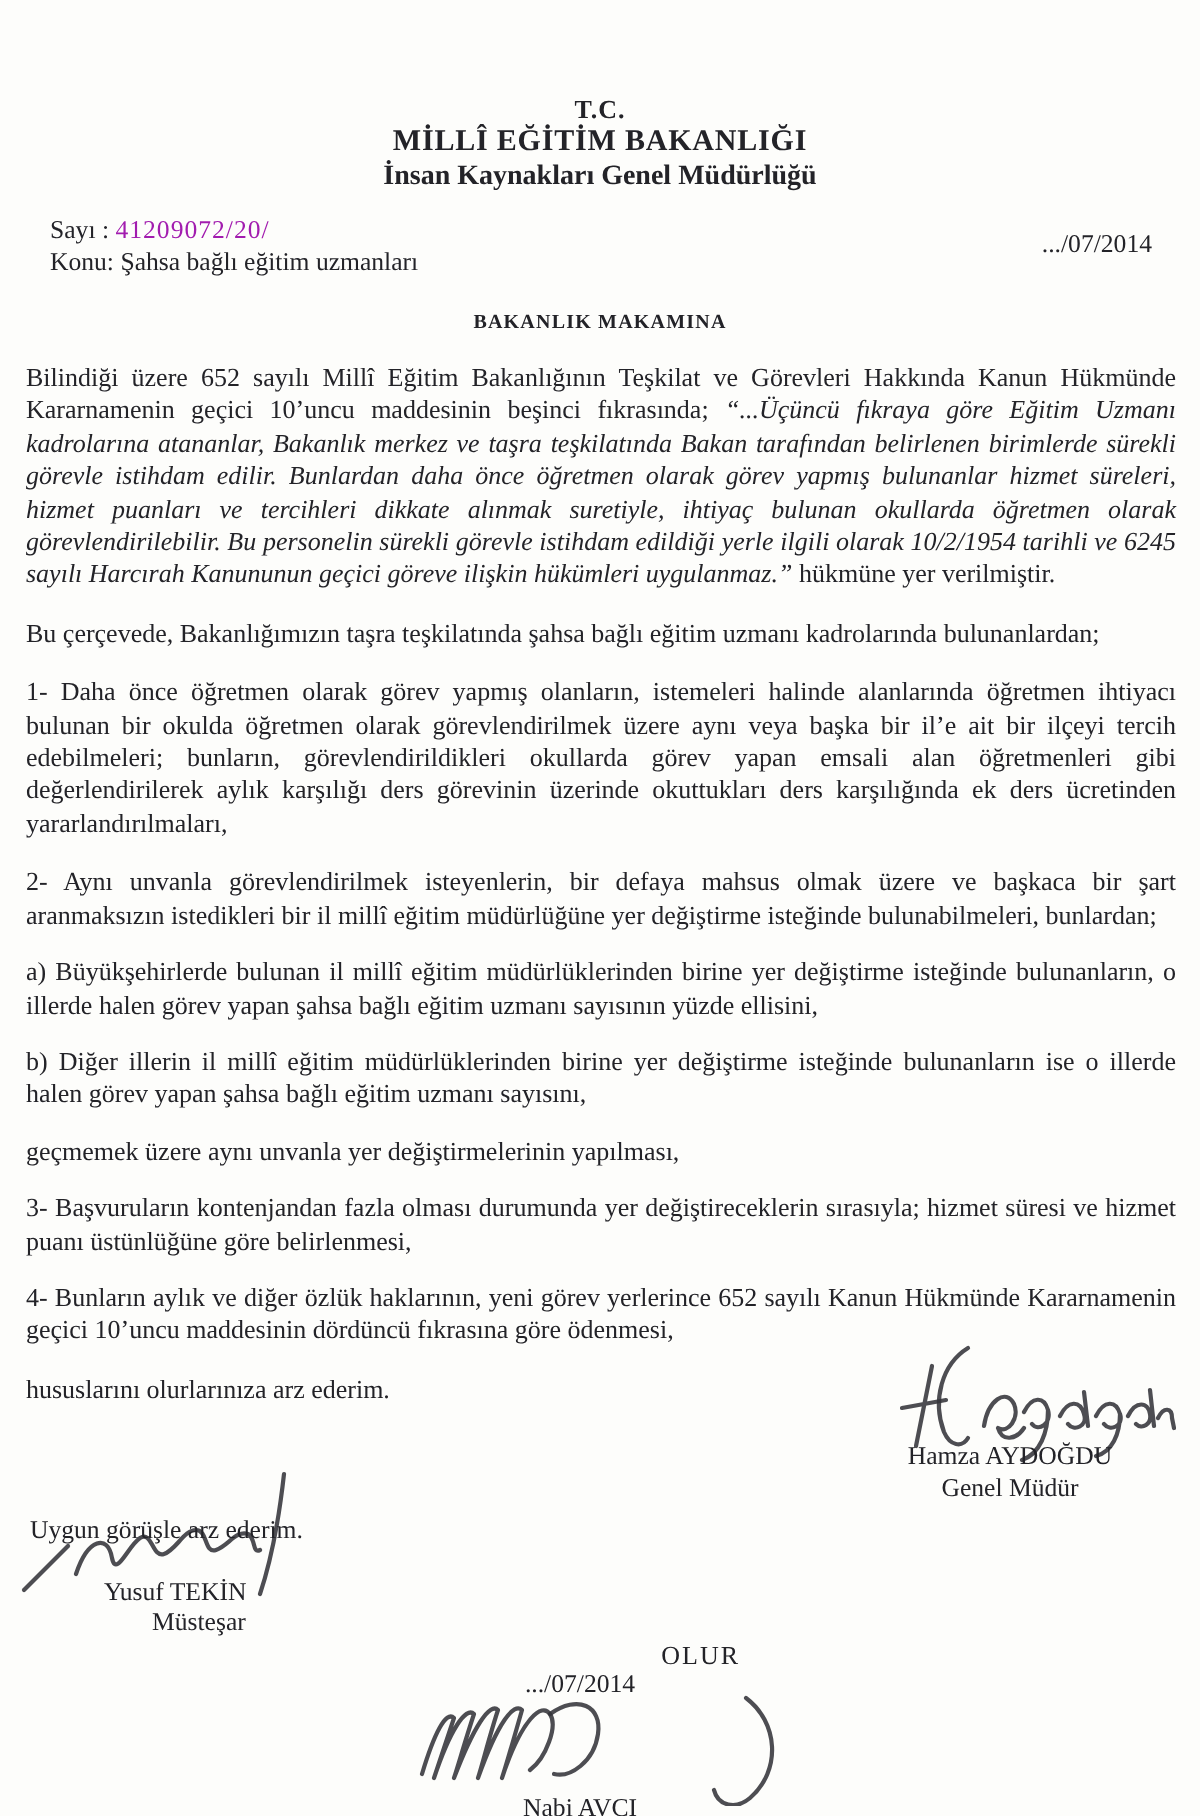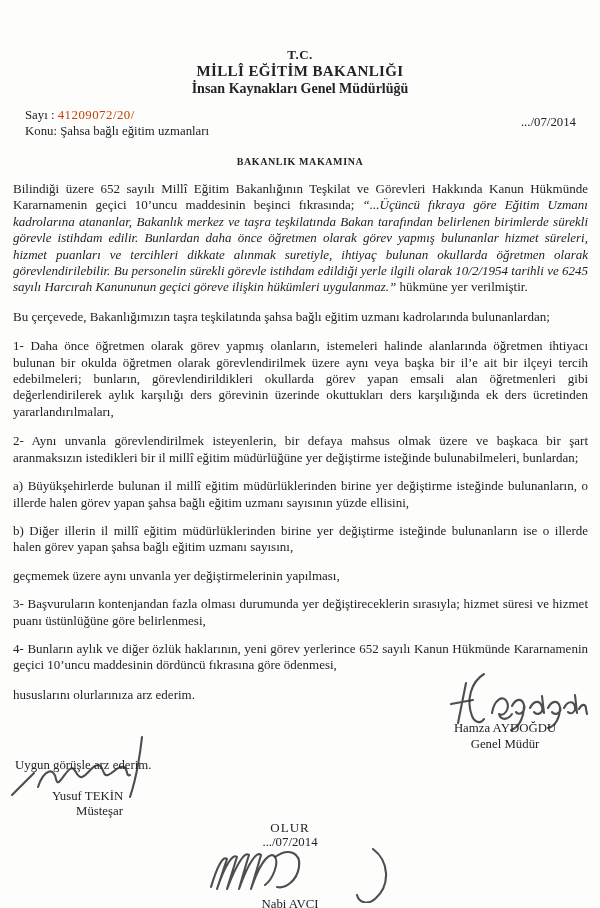--- a/index.html
+++ b/index.html
@@ -8,38 +8,38 @@
     font-family:"Liberation Serif","DejaVu Serif",serif;color:#232328;
     overflow:hidden;
   }
   
   .header{position:absolute;top:46px;left:0;width:100%;text-align:center;font-weight:bold;line-height:17px;}
   .header .h1{font-size:13px;letter-spacing:.5px;}
   .header .h2{font-size:15px;letter-spacing:.4px;}
   .header .h3{font-size:14px;}
   
   .meta{position:absolute;top:108px;left:25px;font-size:12.8px;line-height:15.5px;}
-  .meta .faded{color:#c2410c;letter-spacing:.5px;}
+  .meta .faded{color:#a21caf;letter-spacing:.5px;}
   .doc-date{position:absolute;top:115px;right:24px;font-size:12.8px;}
   
   .salutation{position:absolute;top:156px;left:0;width:100%;text-align:center;font-weight:bold;font-size:10px;letter-spacing:.6px;}
   
   .body{position:absolute;top:181px;left:13px;width:575px;font-size:13px;line-height:16.4px;text-align:justify;}
   .body p{margin:0 0 13px 0;}
   .body p.tight{margin-bottom:12px;}
   .quote{font-style:italic;}
   
   .sig-svg{position:absolute;}
   .sig-svg path{fill:none;stroke:#34343a;stroke-width:2.1;stroke-linecap:round;stroke-linejoin:round;opacity:.88;}
   .gm-block{position:absolute;left:430px;top:720px;width:150px;text-align:center;font-size:12.8px;line-height:16px;}
   .us-approval{position:absolute;left:15px;top:758px;font-size:12.8px;}
   .us-name{position:absolute;left:52px;top:789px;font-size:12.8px;}
   .us-title{position:absolute;left:76px;top:804px;font-size:12.8px;}
   .min-block{position:absolute;left:210px;top:820px;width:160px;text-align:center;font-size:12.8px;line-height:15px;}
-  .min-block .olur{letter-spacing:1px;font-size:13px;}
+  .min-block .olur{letter-spacing:1px;font-size:13px;text-align:right;}
   .min-block .min-name{margin-top:47px;}
 </style>
 </head>
 <body>
 
 <div class="page">
 
   <div class="header">
     <div class="h1">T.C.</div>
     <div class="h2">MİLLÎ EĞİTİM BAKANLIĞI</div>

